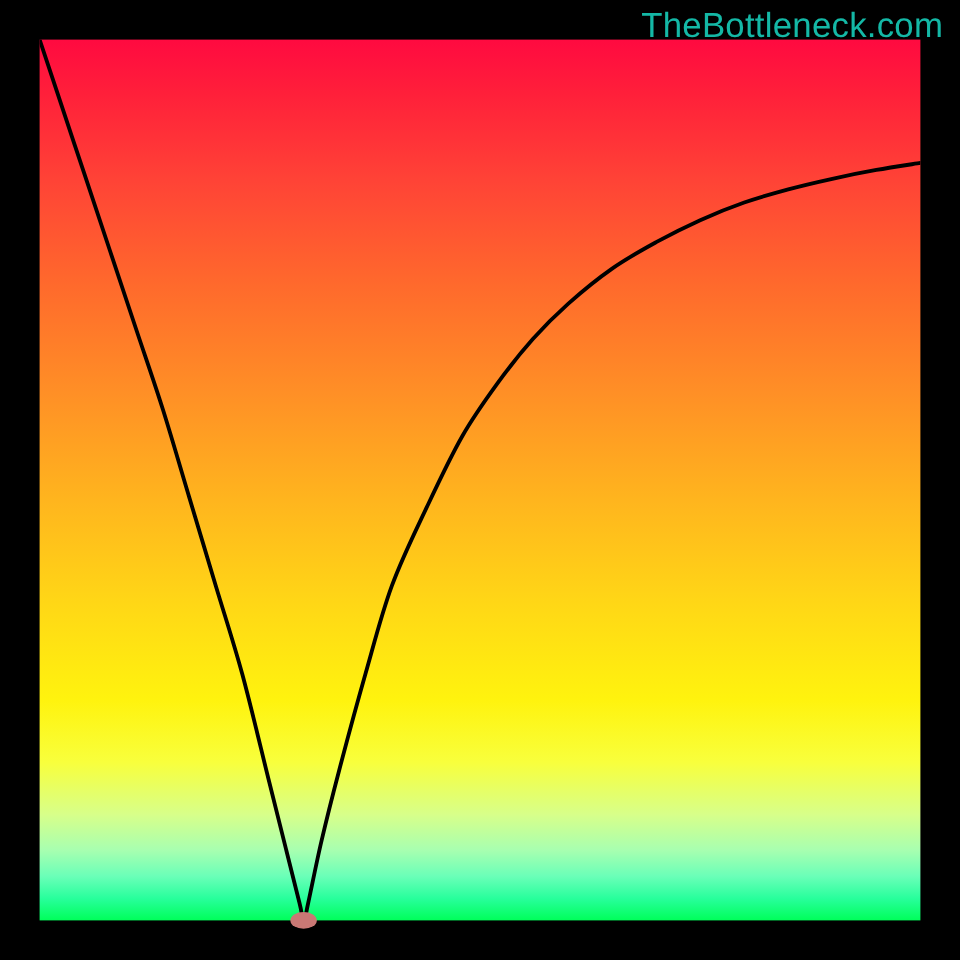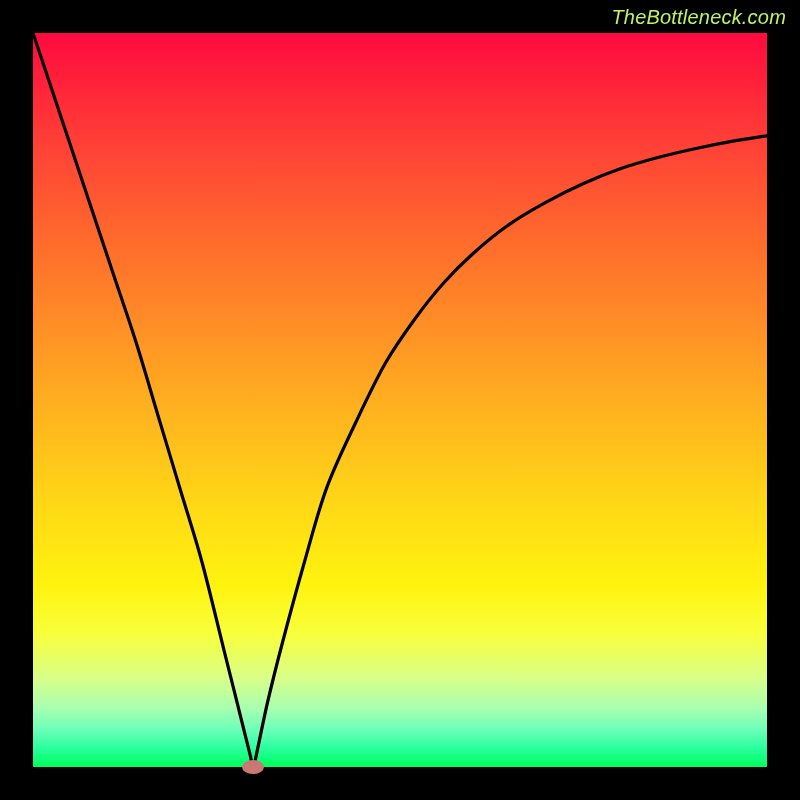--- a/index.html
+++ b/index.html
@@ -36,26 +36,25 @@
       #a8ffb0 92%,
       #6affb8 95%,
       #28ff9c 97.5%,
       #00ff5a 100%
     );
   }
   .watermark {
     position: absolute;
     top: 6px;
     right: 14px;
-    color: #bef264;
-    font-size: 20px;
+    color: #14b8a6;
+    font-size: 29px;
     font-weight: 400;
     letter-spacing: 0.2px;
     z-index: 10;
-    font-style: italic;
   }
   svg.curve {
     position: absolute;
     left: 0;
     top: 0;
     width: 734px;
     height: 734px;
     display: block;
   }
   .min-marker {

